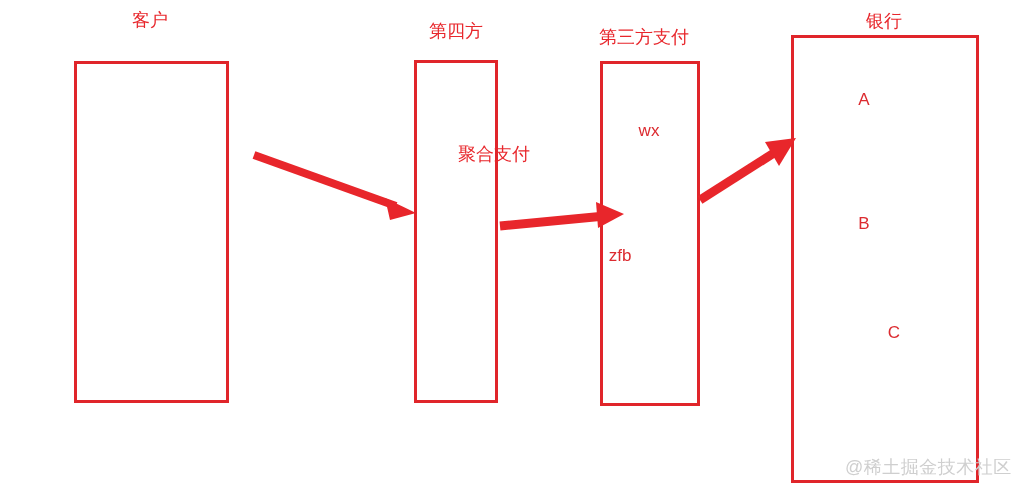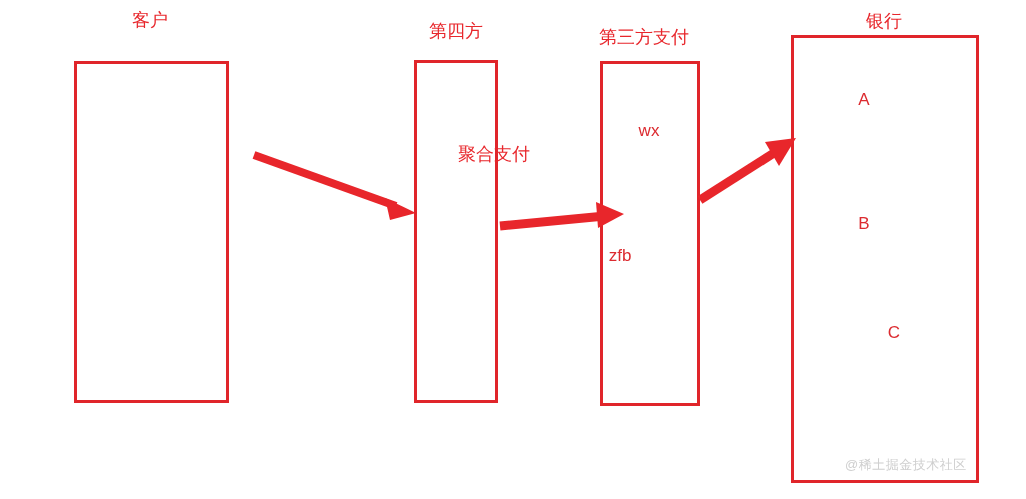--- a/index.html
+++ b/index.html
@@ -49,21 +49,21 @@
     position: absolute;
     left: 0;
     top: 0;
     width: 1026px;
     height: 499px;
     pointer-events: none;
   }
   .watermark {
     position: absolute;
     color: #cfcfcf;
-    font-size: 13px;
+    font-size: 18px;
     line-height: 1;
     white-space: nowrap;
     letter-spacing: 0.5px;
   }
 </style>
 </head>
 <body>
 
 <div id="canvas">
 

